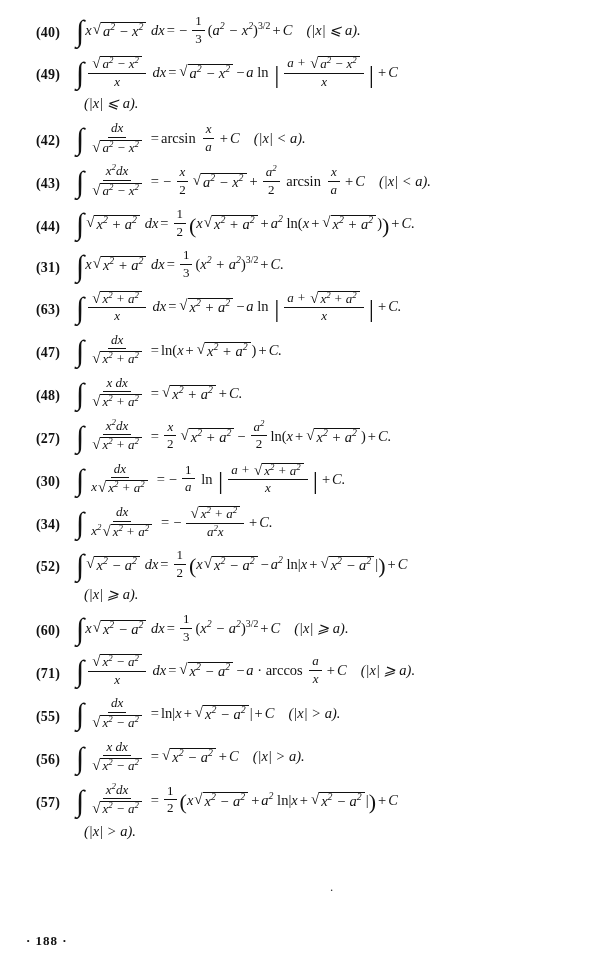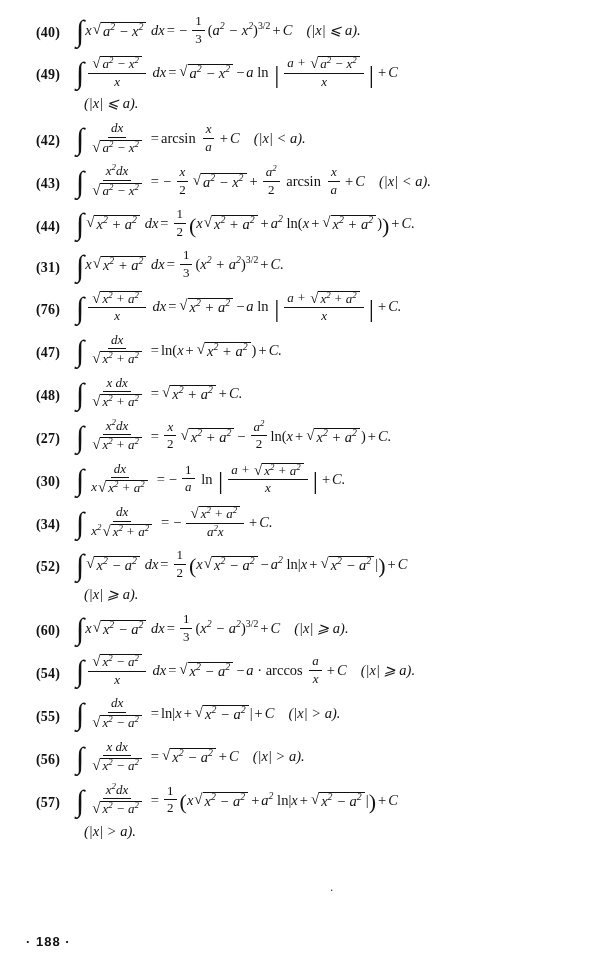--- a/index.html
+++ b/index.html
@@ -132,21 +132,21 @@
     font-style: italic;
     padding-left: 14px;
     white-space: nowrap;
   }
   .page-number {
     position: absolute;
     left: 26px;
     bottom: 24px;
     font-size: 13px;
     font-weight: bold;
-    font-family: Liberation Sans, sans-serif;
+    font-family: Liberation Serif, serif;
     letter-spacing: 1px;
   }
   .dot-mark {
     position: absolute;
     left: 330px;
     bottom: 78px;
     font-size: 13px;
     color: #333;
   }
 </style>
@@ -330,21 +330,21 @@
           </span>
         <span class="rm">(</span>
           <span>x<sup>2</sup> + a<sup>2</sup></span>
           <span class="rm">)<sup class="rm">3/2</sup></span>
         <span class="op">+</span>
           <span>C.</span>
       </span>
     </div>
 
     <div class="formula-row">
-      <span class="num">(76)</span>
+      <span class="num">(63)</span>
       <span class="expr">
         <span class="intg">∫</span>
         <span class="frac">
           <span class="n"><span class="sq">
                 <span class="radical">√</span>
                 <span class="rad-body">x<sup>2</sup> + a<sup>2</sup></span>
               </span></span>
           <span class="d">x</span>
         </span>
         <span>&nbsp;dx</span>
@@ -566,21 +566,21 @@
         <span class="rm">(</span>
           <span>x<sup>2</sup> − a<sup>2</sup></span>
           <span class="rm">)<sup class="rm">3/2</sup></span>
         <span class="op">+</span>
           <span>C</span>
         <span class="cond">(|x| ⩾ a).</span>
       </span>
     </div>
 
     <div class="formula-row">
-      <span class="num">(54)</span>
+      <span class="num">(71)</span>
       <span class="expr">
         <span class="intg">∫</span>
         <span class="frac">
           <span class="n"><span class="sq">
                 <span class="radical">√</span>
                 <span class="rad-body">x<sup>2</sup> − a<sup>2</sup></span>
               </span></span>
           <span class="d">x</span>
         </span>
         <span>&nbsp;dx</span>

